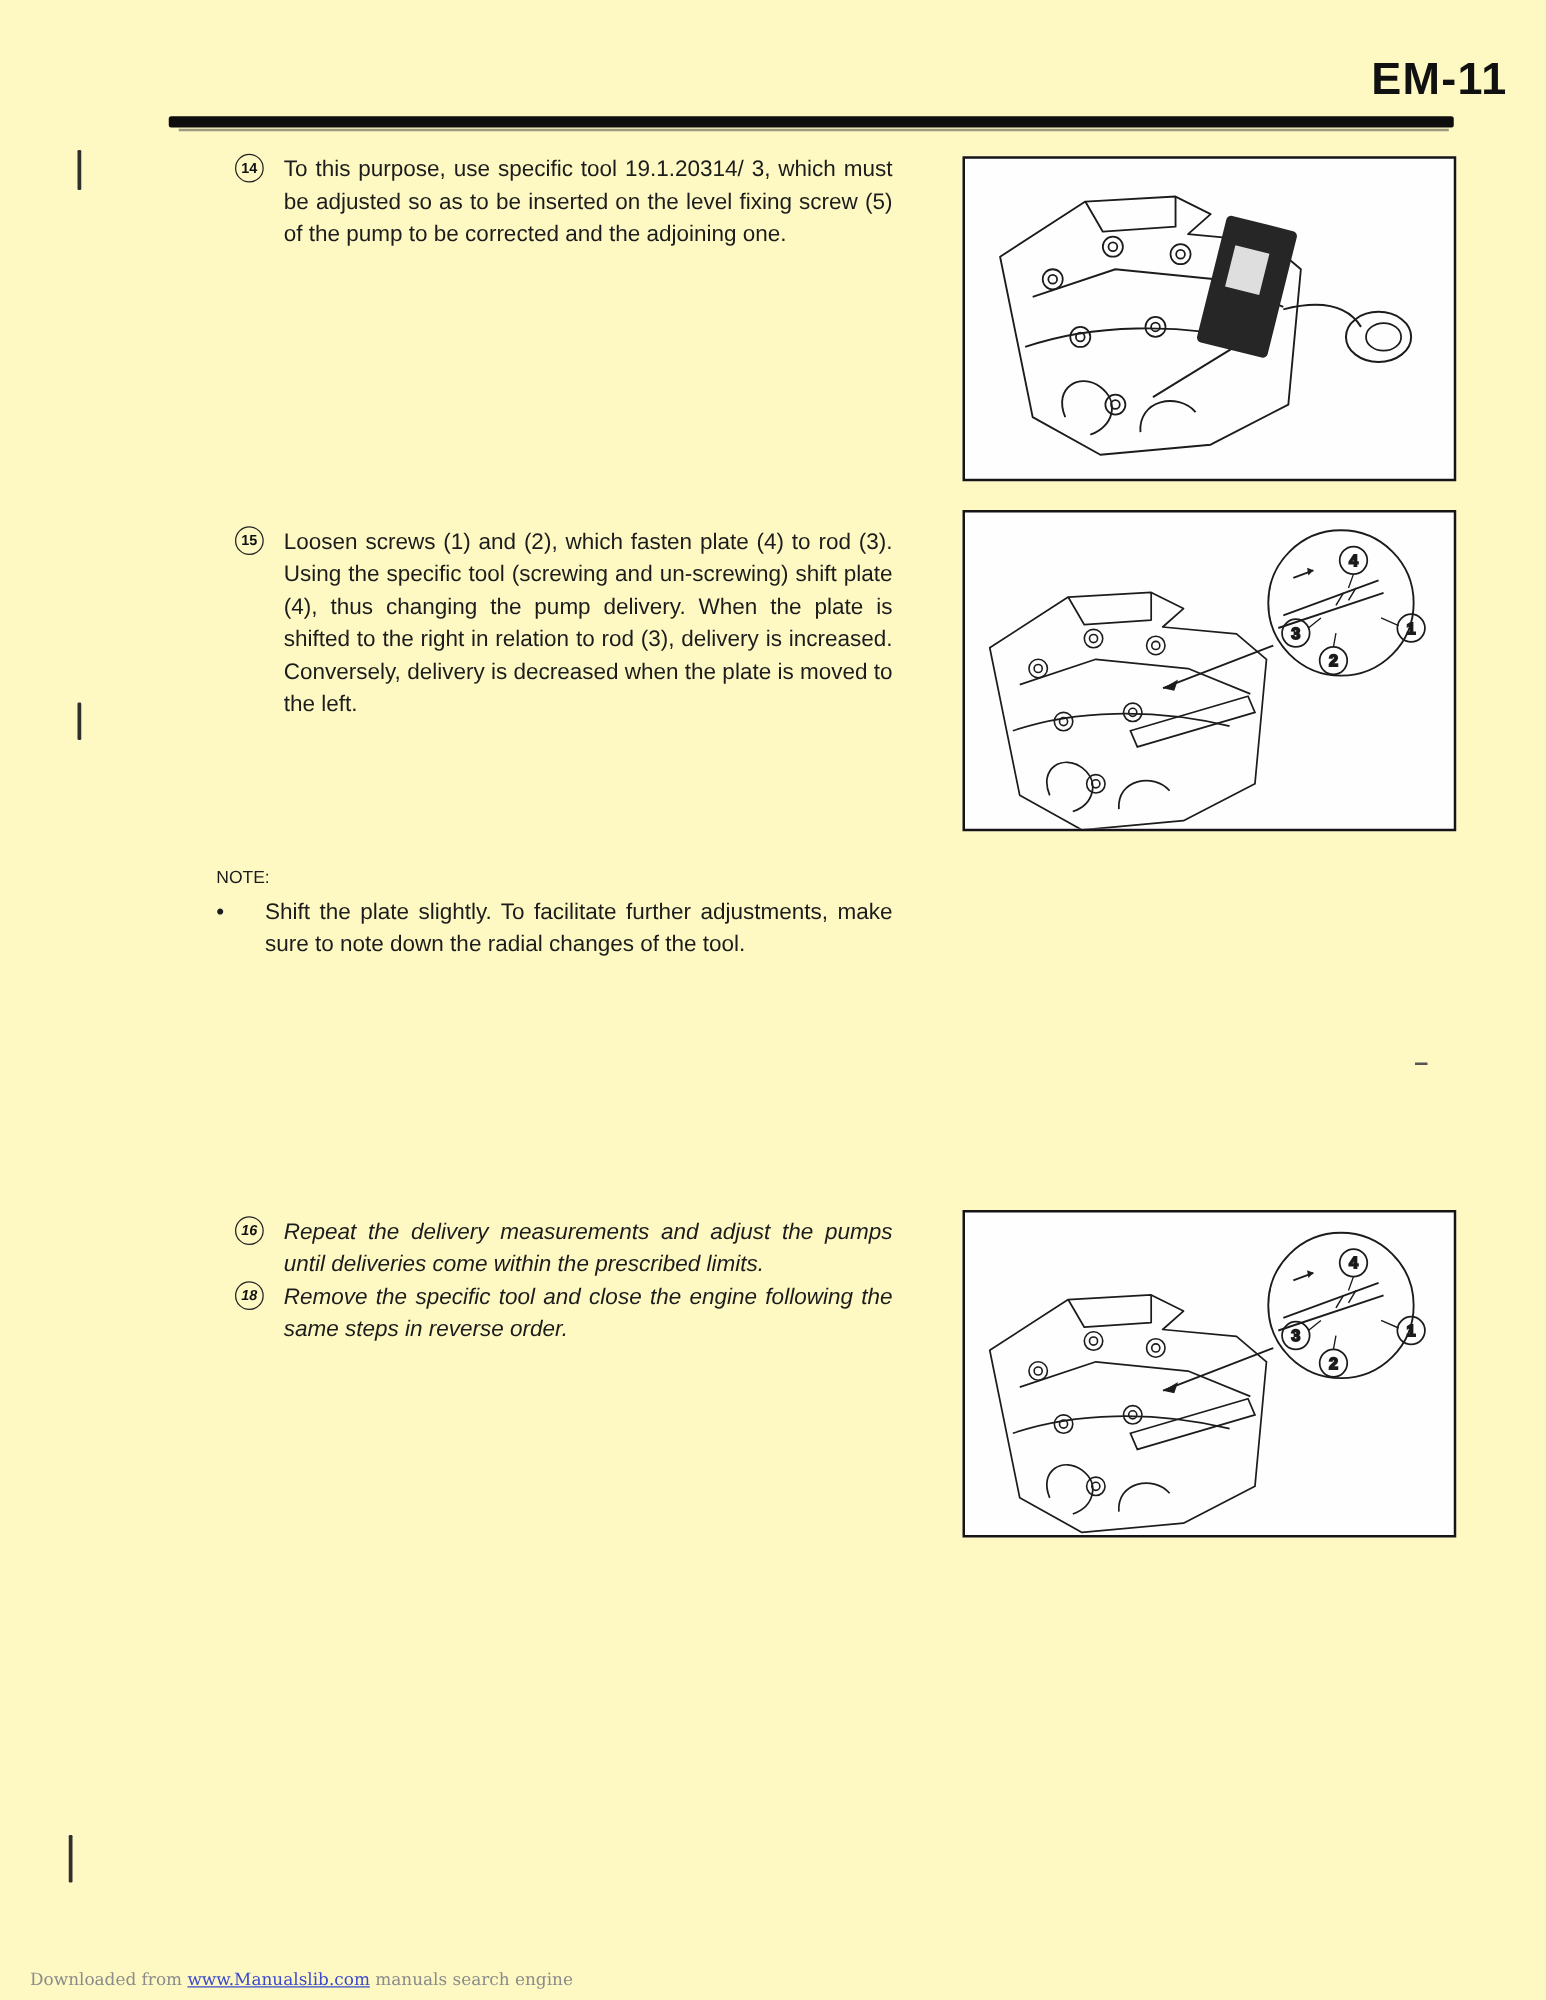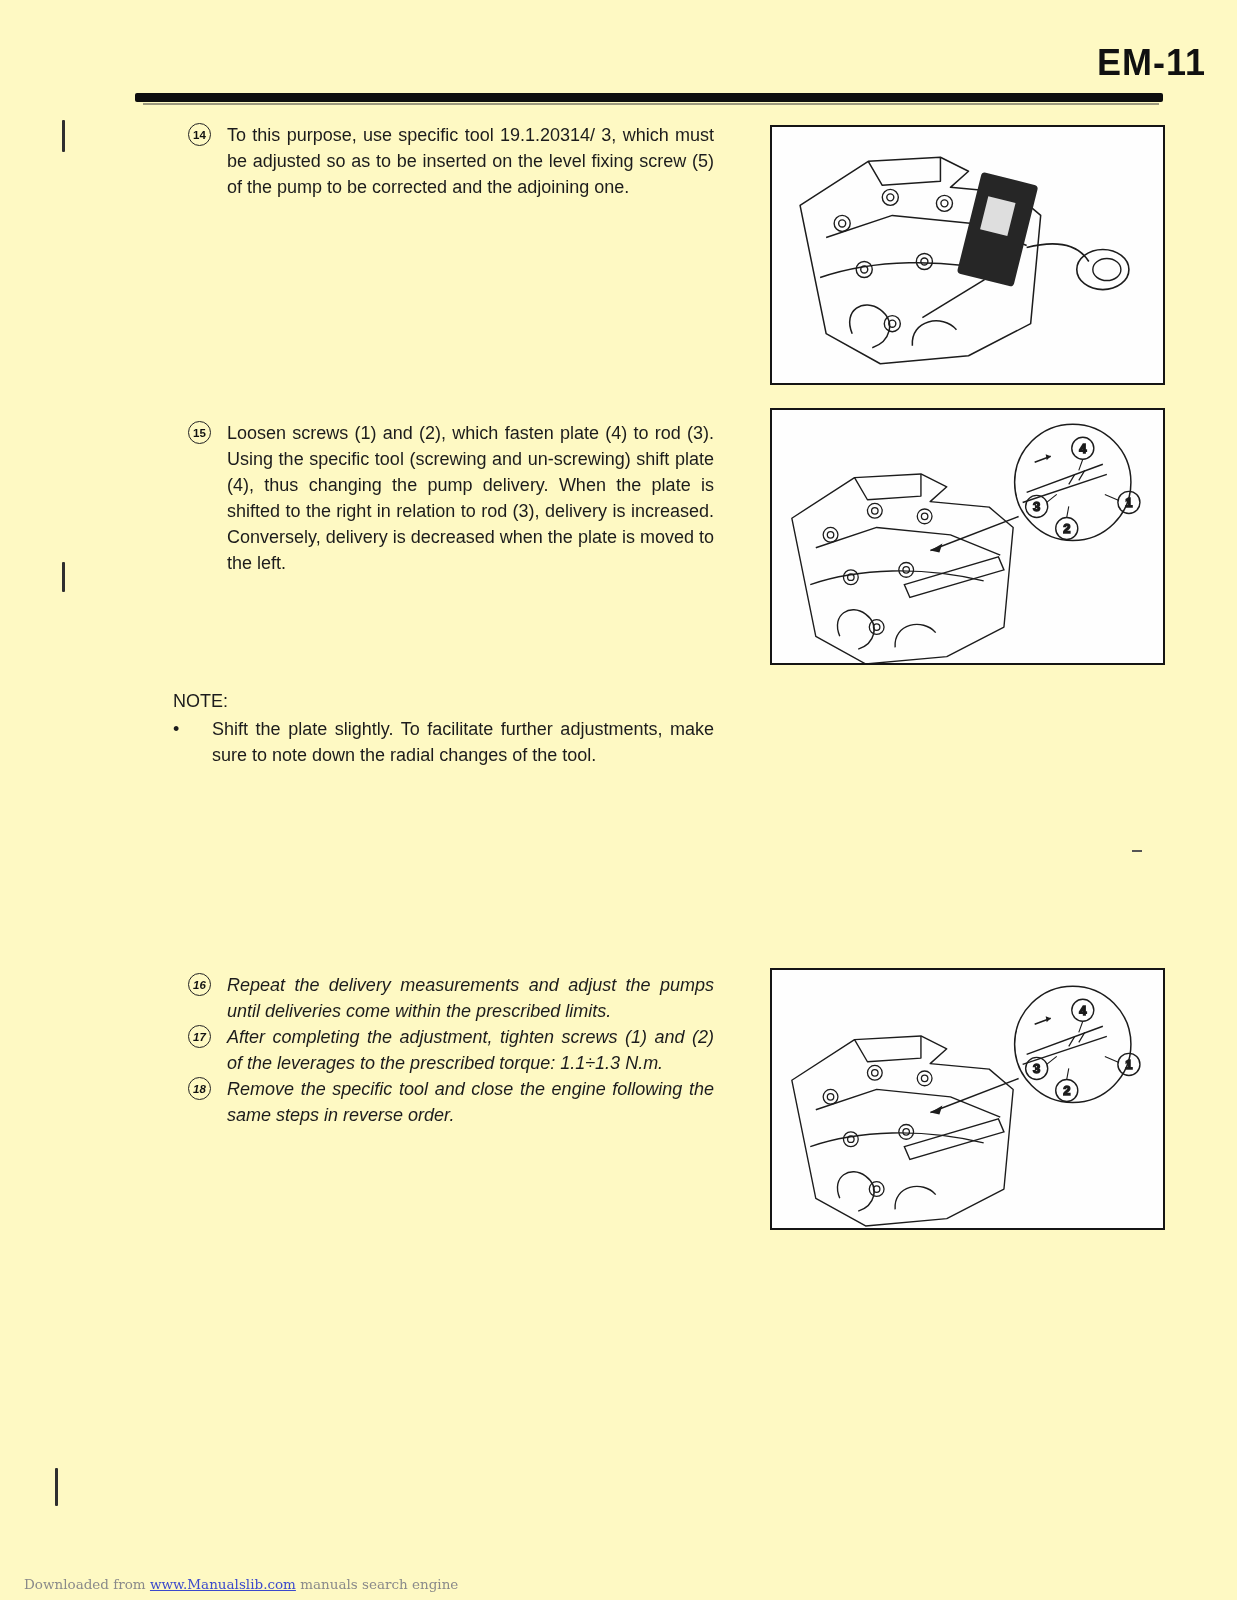--- a/index.html
+++ b/index.html
@@ -42,21 +42,21 @@
   }
   .item-text {
     margin-left:39px;
     font-size:18px; line-height:26px;
     text-align:justify;
     color:#1c1c1c;
   }
   .item-stack .item-row { margin-bottom:0px; }
 
   .note-block { position:absolute; left:173px; width:541px; }
-  .note-label { font-size:18px; line-height:26px; font-weight:normal; }
+  .note-label { font-size:14px; line-height:26px; font-weight:normal; }
   .note-bullet-row { display:flex; margin-top:2px; }
   .note-bullet { width:39px; flex:0 0 39px; font-size:18px; line-height:26px; }
   .note-text { flex:1; font-size:18px; line-height:26px; text-align:justify; }
 
   .figure {
     position:absolute;
     border:2.5px solid #151515;
     background:#fefefe;
     box-sizing:border-box;
   }
@@ -194,24 +194,20 @@
       <div class="note-text">Shift the plate slightly. To facilitate further adjustments, make sure to note down the radial changes of the tool.</div>
     </div>
   </div>
 
   <div class="item item-stack" style="top:972px;font-style:italic;">
     <div class="item-row">
       <span class="num-badge">16</span>
       <div class="item-text">Repeat the delivery measurements and adjust the pumps until deliveries come within the prescribed limits.</div>
     </div>
     <div class="item-row">
-      <span class="num-badge">17</span>
-      <div class="item-text">After completing the adjustment, tighten screws (1) and (2) of the leverages to the prescribed torque: 1.1÷1.3 N.m.</div>
-    </div>
-    <div class="item-row">
       <span class="num-badge">18</span>
       <div class="item-text">Remove the specific tool and close the engine following the same steps in reverse order.</div>
     </div>
   </div>
 
   <div class="figure" style="left:770px; top:968px; width:395px; height:262px;">
     <svg viewBox="0 0 390 257">
       <g transform="translate(-6,38) scale(0.92)">
         <g fill="none" stroke="#1c1c1c" stroke-width="1.5" stroke-linejoin="round">
           <path d="M28,78 L96,34 L168,30 L196,44 L178,60 L242,66 L268,88 L258,196 L196,228 L108,236 L54,206 Z"></path>

